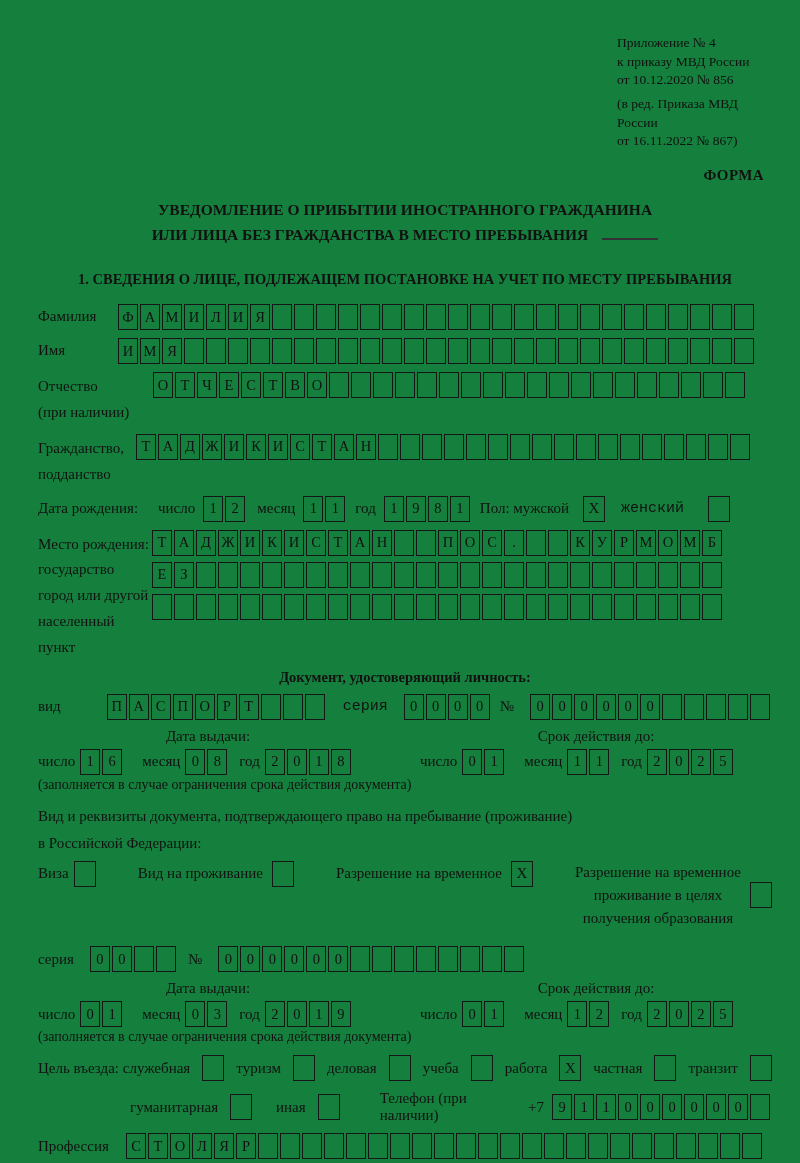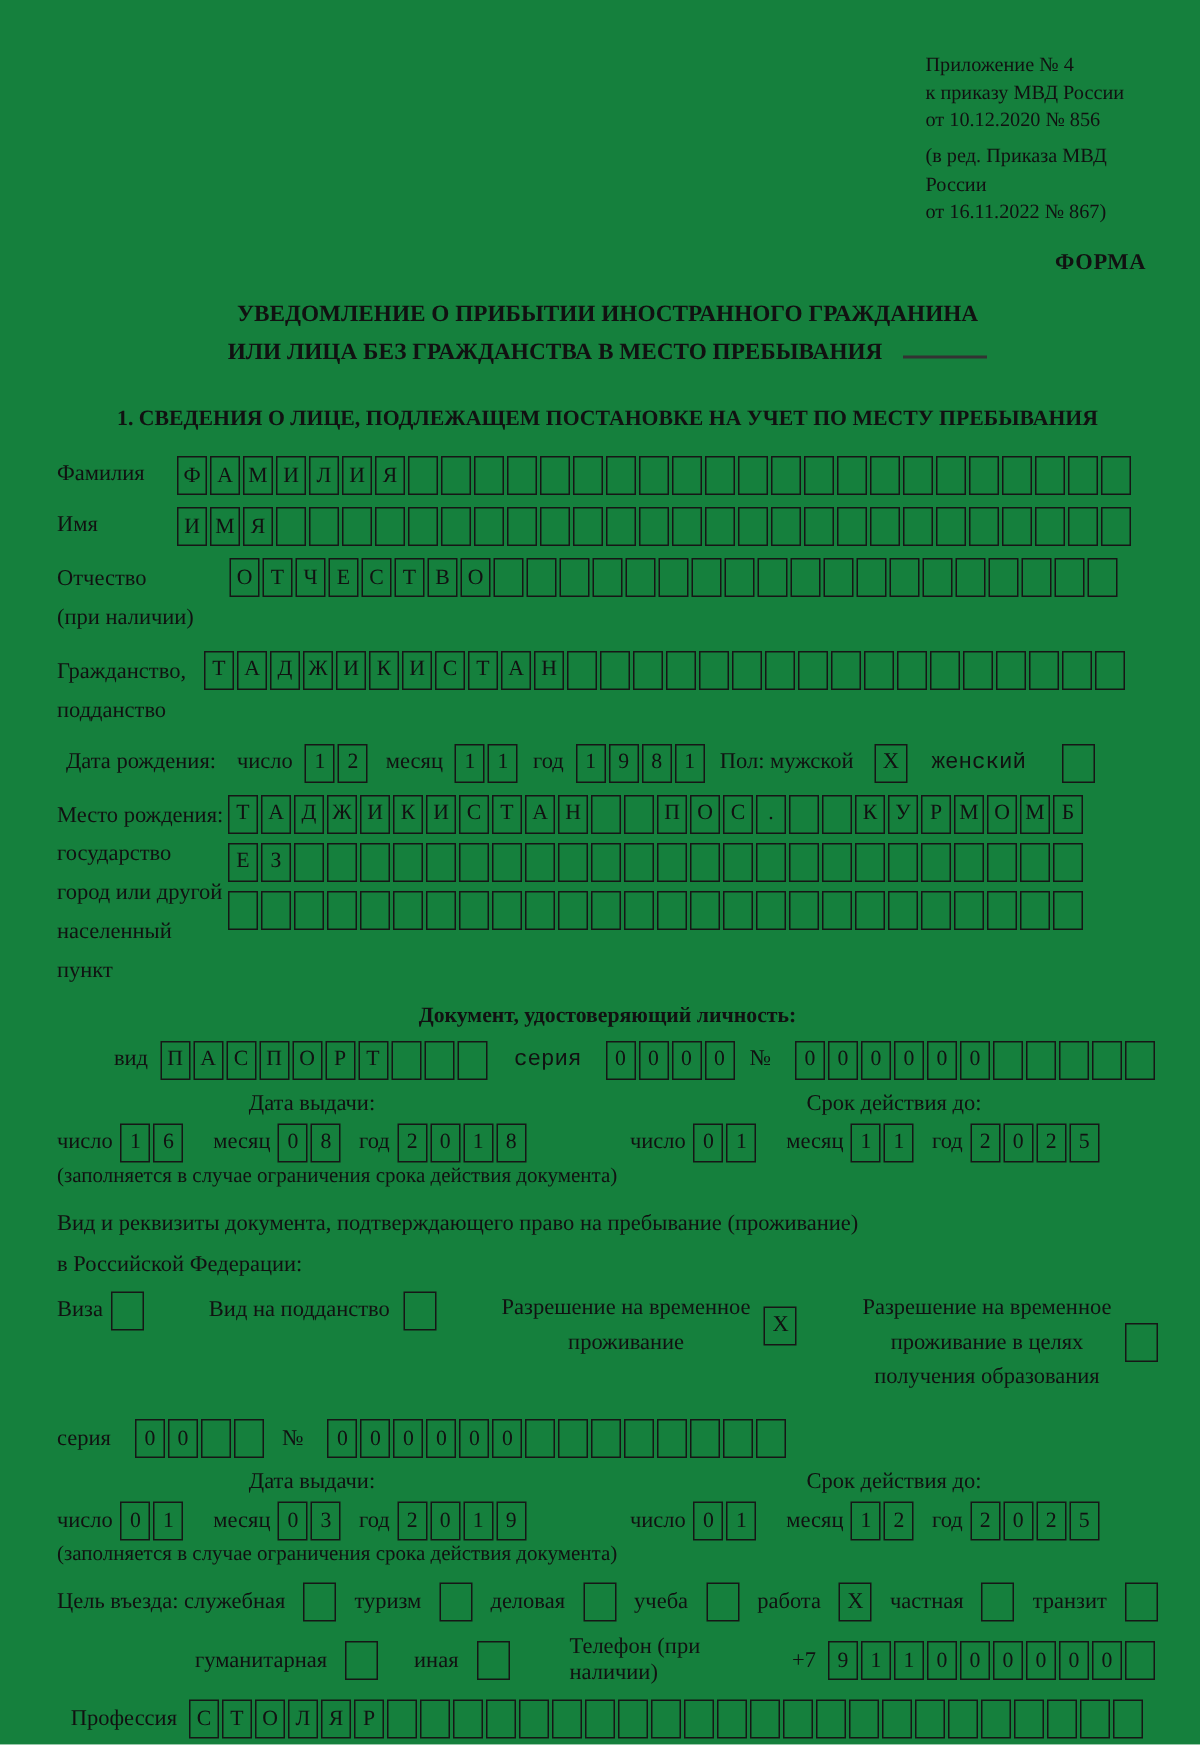--- a/index.html
+++ b/index.html
@@ -39,21 +39,21 @@
     box-sizing:border-box; flex:0 0 auto;
     width:22px; height:26px;
     border:1.6px solid #161616;
     display:flex; align-items:center; justify-content:center;
     font-size:15px;
   }
   .cellrows .cells { margin-bottom:6px; }
 
   .doc-header { text-align:center; font-weight:bold; font-size:14.5px; margin:4px 0 8px; }
 
-  .inline { display:flex; align-items:center;text-align:right; }
+  .inline { display:flex; align-items:center; }
   .inline .lbl { margin-right:8px; }
   .ml6{margin-left:6px;} .ml8{margin-left:8px;} .ml10{margin-left:10px;} .ml12{margin-left:12px;}
   .ml16{margin-left:16px;font-family:Liberation Mono, monospace;} .ml24{margin-left:24px;} .ml30{margin-left:30px;} .ml40{margin-left:40px;}
 
   .dates { display:flex; justify-content:space-between; margin-bottom:2px; }
   .dcol-left { width:340px; } .dcol-right { width:352px; }
   .dhead { text-align:center; font-size:15px; margin-bottom:4px; }
   .dline { display:flex; align-items:center; }
   .dline .lbl { margin-right:5px; }
   .dline .cells { margin-right:10px; }
@@ -445,27 +445,26 @@
     <div>Вид и реквизиты документа, подтверждающего право на пребывание (проживание)</div>
     <div>в Российской Федерации:</div>
   </div>
 
   <div class="permits">
     <div class="opt">
       <div class="opt-label">Виза</div>
       <div class="cbox" style="margin-left:5px;"></div>
     </div>
     <div class="opt">
-      <div class="opt-label">Вид на подданство</div>
+      <div class="opt-label">Вид на проживание</div>
       <div class="cbox"></div>
     </div>
     <div class="opt">
       <div class="opt-label">
         <div>Разрешение на временное</div>
-        <div>проживание</div>
       </div>
       <div class="cbox">X</div>
     </div>
     <div class="opt">
       <div class="opt-label">
         <div>Разрешение на временное</div>
         <div>проживание в целях</div>
         <div>получения образования</div>
       </div>
       <div class="cbox"></div>

